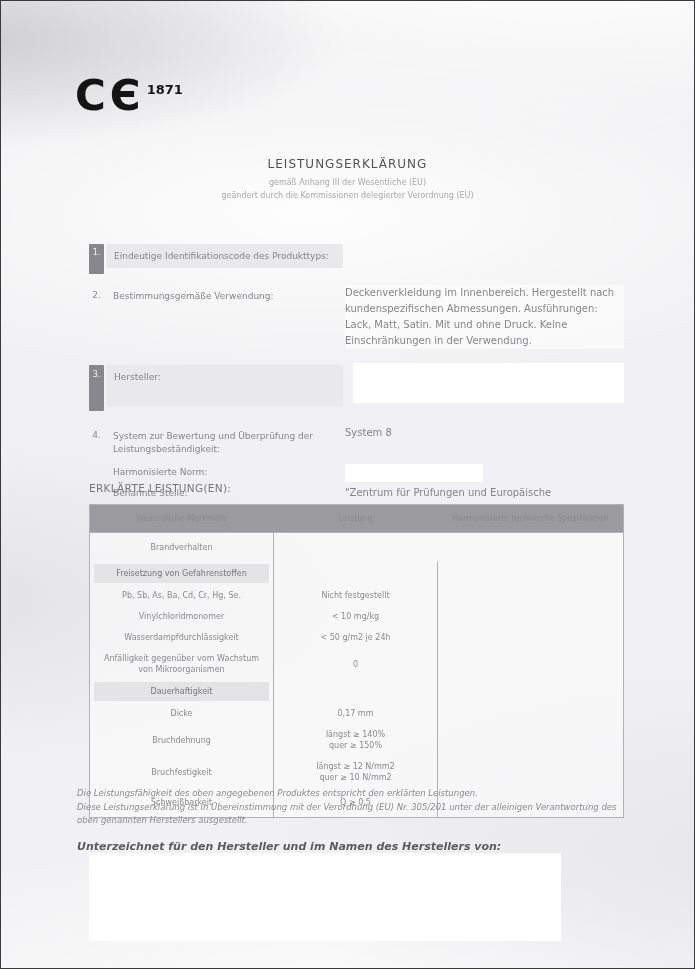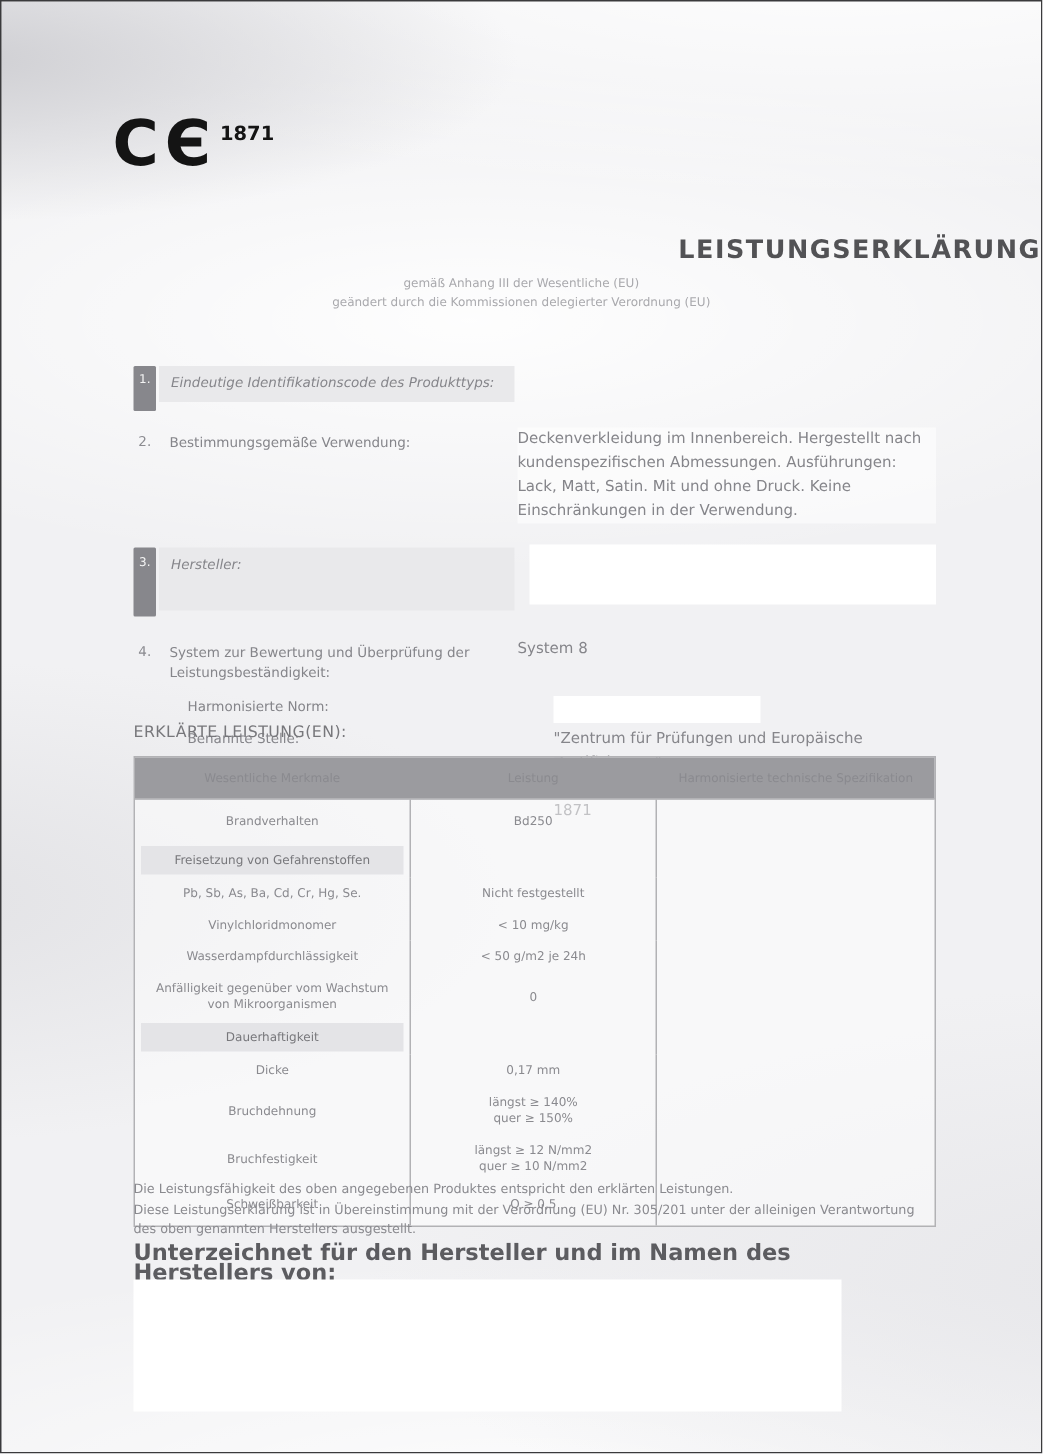--- a/index.html
+++ b/index.html
@@ -21,42 +21,42 @@
       linear-gradient(#f1f1f3,#f1f1f3);
   }
 
   
   .ce{position:absolute;left:74px;top:74px;display:flex;align-items:flex-end;color:#141414;}
   .ce-letters{font-size:42px;font-weight:bold;letter-spacing:4px;line-height:1;}
   .ce-number{font-size:13px;font-weight:bold;margin-left:2px;margin-bottom:20px;}
 
   
   .title-block{position:absolute;left:0;right:0;top:156px;text-align:center;}
-  .doc-title{font-size:17px;font-weight:bold;color:#525255;letter-spacing:1px;text-align:right;}
+  .doc-title{font-size:12px;font-weight:normal;color:#525255;letter-spacing:1px;}
   .doc-subtitle{font-size:8px;color:#a9a9ad;line-height:13px;margin-top:5px;}
 
   
   .items{position:absolute;left:88px;right:70px;top:243px;}
   .item{display:flex;align-items:flex-start;margin-bottom:11px;position:relative;}
   .num{width:15px;min-width:15px;font-size:9px;color:#8b8b90;text-align:center;padding-top:5px;}
   .num.dark{background:#87878c;color:#f4f4f4;border-radius:1px;padding-top:0;
             display:flex;align-items:flex-start;justify-content:center;font-size:8px;}
   .num.h1{height:30px;padding-top:4px;box-sizing:border-box;}
   .num.h3{height:46px;padding-top:5px;box-sizing:border-box;}
   .item-label{font-size:9px;color:#85858a;margin-left:9px;width:222px;min-width:222px;line-height:13px;padding-top:5px;}
-  .item-label.band{background:#e9e9eb;width:237px;min-width:237px;padding:6px 8px 16px 8px;margin-left:2px;box-sizing:border-box;font-style:italic;}
+  .item-label.band{background:#e9e9eb;width:237px;min-width:237px;padding:6px 8px 16px 8px;margin-left:2px;box-sizing:border-box;}
   .item-label.band.b1{height:24px;}
   .item-label.band.b3{height:42px;}
   .item-value{font-size:10px;color:#85858a;line-height:16px;margin-left:10px;width:293px;
               background:rgba(255,255,255,.55);}
   .pre{white-space:pre-line;}
   .redact{background:#ffffff;margin-left:10px;}
   .redact-hersteller{width:290px;height:40px;margin-top:-2px;}
   .redact-norm{width:138px;height:18px;margin-top:0;}
-  .subrow{margin-bottom:3px;gap:12px;}
+  .subrow{margin-bottom:3px;}
   .subrow .item-label{padding-top:2px;}
   .subrow .item-value{line-height:16px;background:transparent;}
 
   
   .declared-heading{position:absolute;left:88px;top:481px;font-size:10.5px;color:#77777b;letter-spacing:.3px;}
   .ptable{position:absolute;left:88px;right:70px;top:503px;border:1px solid #b2b2b5;background:rgba(255,255,255,.5);}
   .thead{display:flex;background:#9b9b9f;color:#f5f5f6;font-size:7.5px;border-bottom:1px solid #b2b2b5;}
   .thead .tc{padding:8px 6px;}
   .trow{display:flex;}
   .tc{display:flex;align-items:center;justify-content:center;text-align:center;
@@ -65,22 +65,22 @@
   .c2{width:164px;min-width:164px;}
   .c3{flex:1;}
   .tbody .c1,.tbody .c2{border-right:1px solid #b2b2b5;}
   .thead .c1,.thead .c2{border-right:1px solid rgba(255,255,255,0);}
   .trow.tall .tc{padding:9px 6px;}
   .tsection .tc{padding:2px 4px;}
   .secband{display:block;width:100%;background:#e4e4e7;color:#77777b;font-size:8px;
            padding:4px 2px;box-sizing:border-box;}
 
   
-  .footer{position:absolute;left:88px;right:70px;top:786px;font-size:8.5px;color:#8a8a8f;line-height:13.5px;}
-  .footer-signed{margin-top:1px;font-weight:bold;color:#5c5c60;font-size:15px;}
+  .footer{position:absolute;left:76px;right:70px;top:786px;font-size:8.5px;color:#8a8a8f;line-height:13.5px;font-style:italic;}
+  .footer-signed{margin-top:12px;font-weight:bold;color:#5c5c60;font-size:11px;}
   .signature-area{position:absolute;left:88px;top:852px;width:472px;height:88px;background:#ffffff;}
 </style>
 </head>
 <body>
 
 <div class="page">
 
   <div class="ce">
     <span class="ce-letters">CЄ</span>
     <span class="ce-number">1871</span>
@@ -138,21 +138,20 @@
 
   <div class="ptable">
     <div class="thead">
       <div class="tc c1">Wesentliche Merkmale</div>
       <div class="tc c2">Leistung</div>
       <div class="tc c3">Harmonisierte technische Spezifikation</div>
     </div>
     <div class="tbody">
         <div class="trow tall">
           <div class="tc c1 pre">Brandverhalten</div>
-          <div class="tc c2 pre">Bd250</div>
           <div class="tc c3"></div>
         </div>
         <div class="trow tsection">
           <div class="tc c1">
             <span class="secband">Freisetzung von Gefahrenstoffen</span>
           </div>
           <div class="tc c2"></div>
           <div class="tc c3"></div>
         </div>
         <div class="trow">

